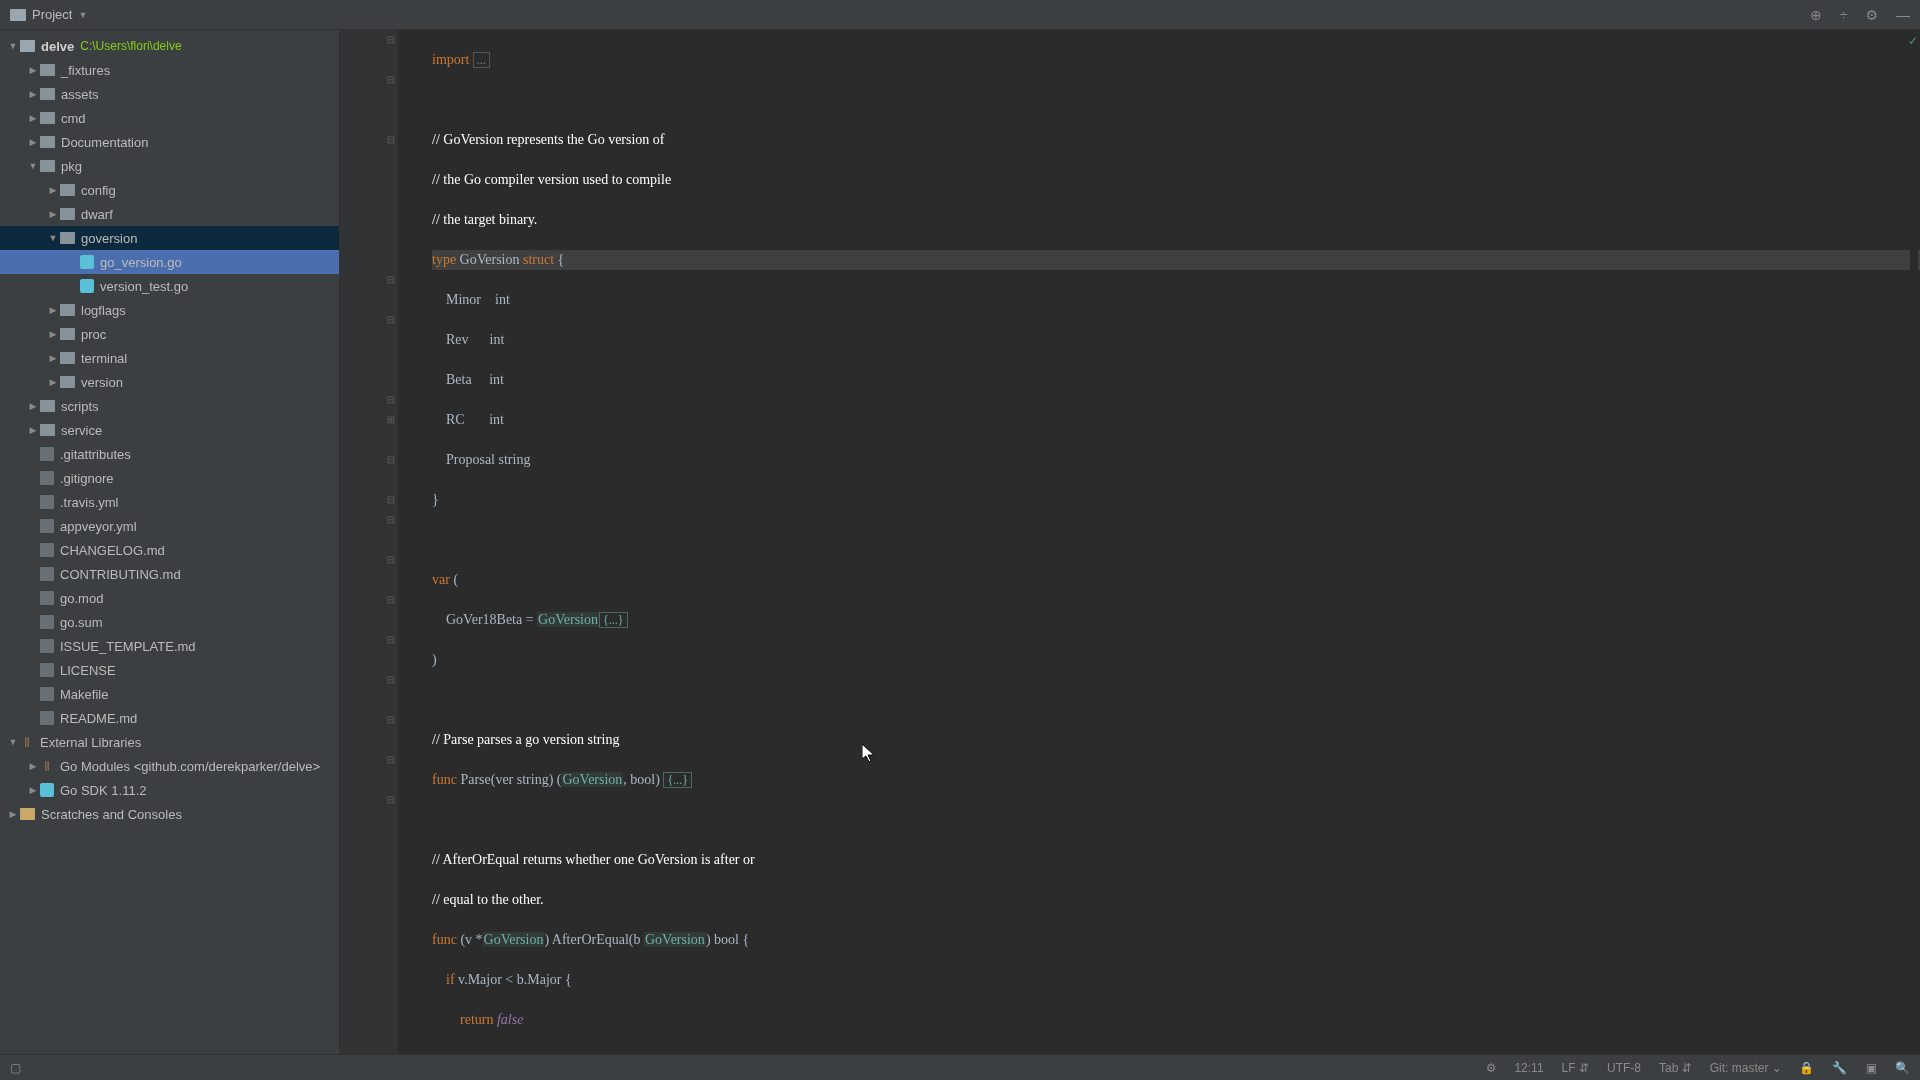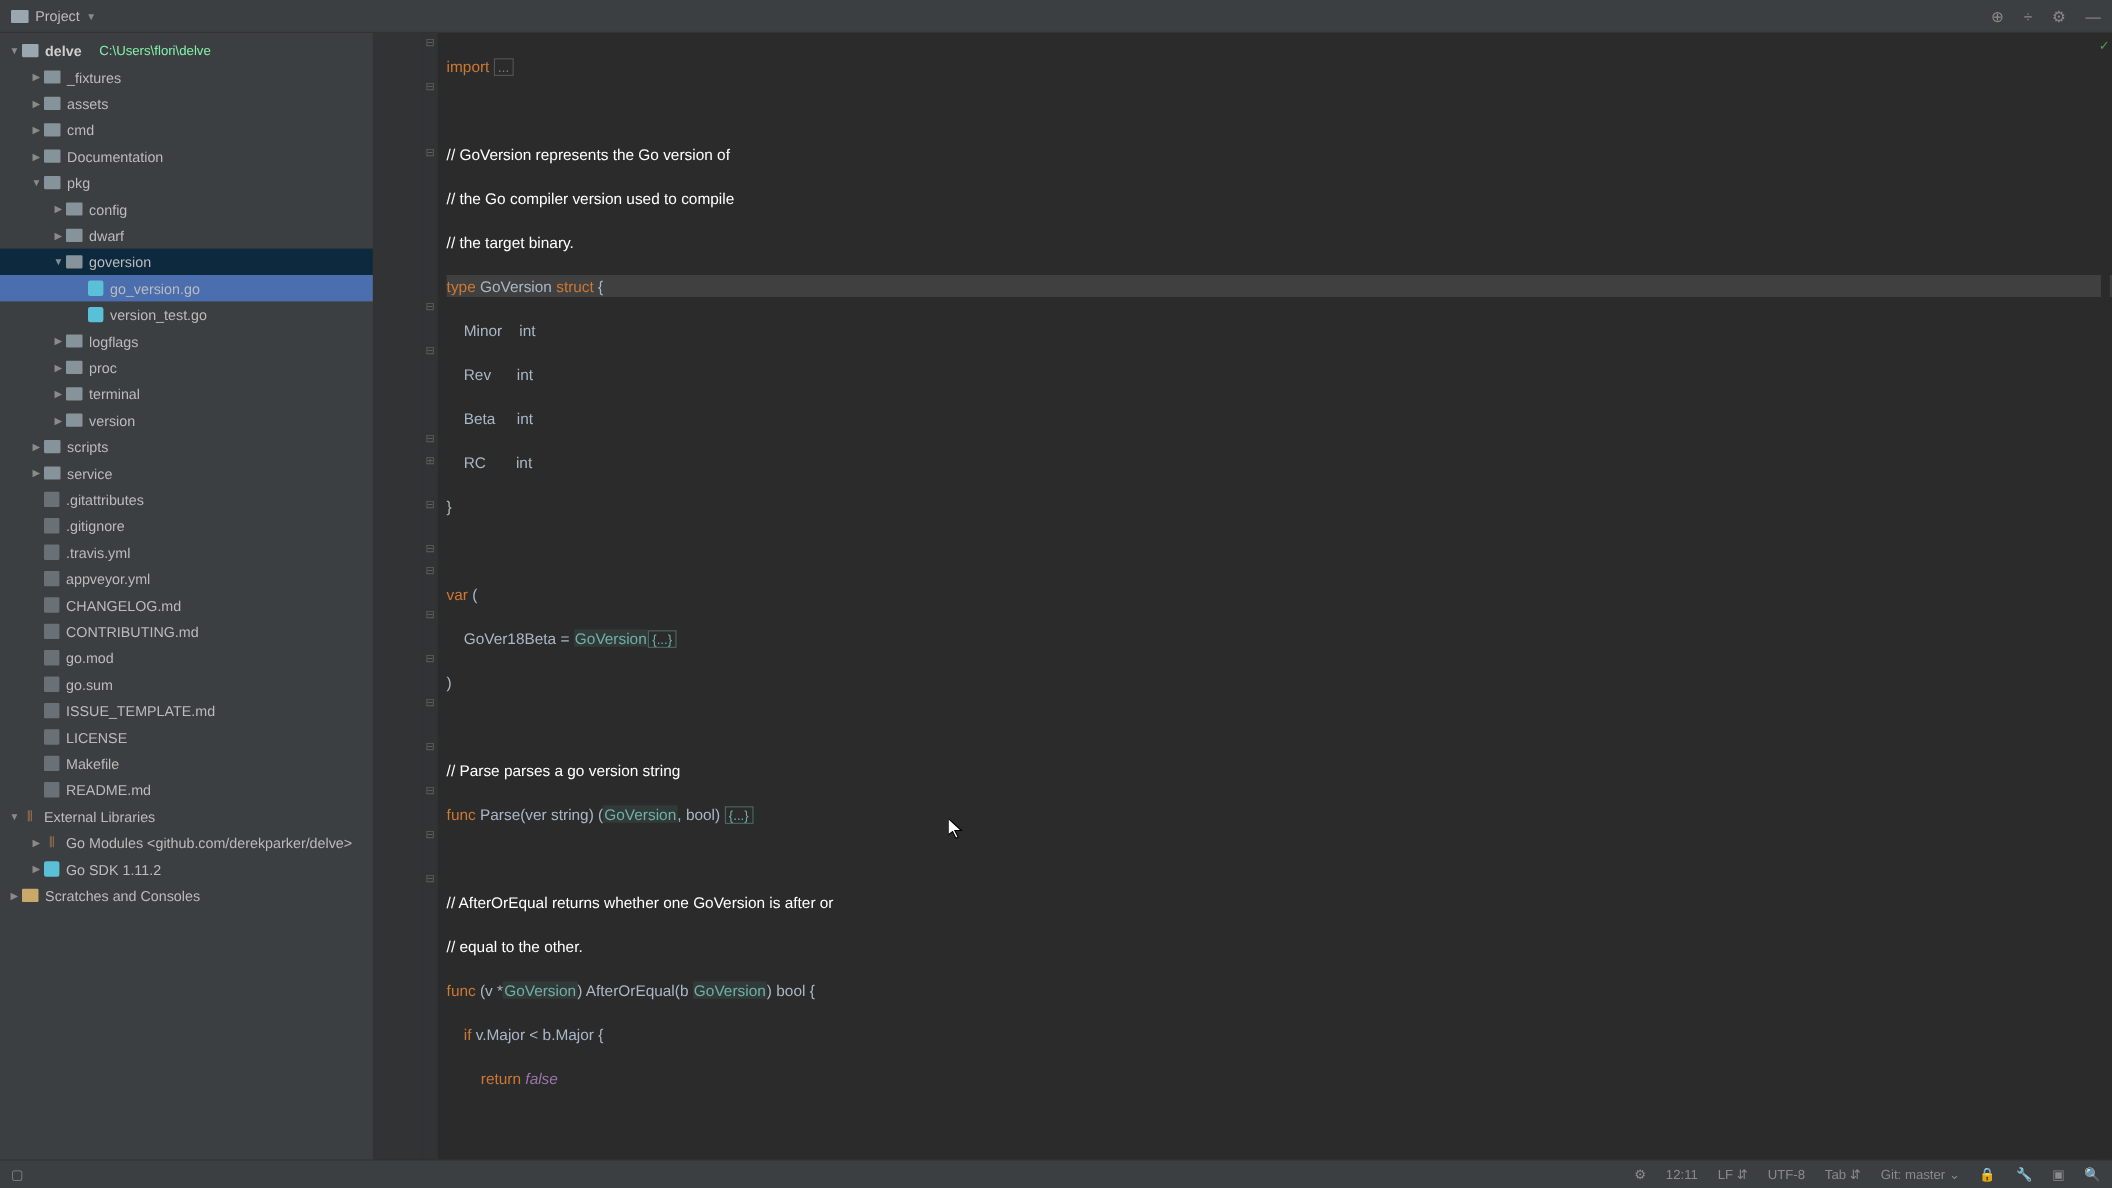--- a/index.html
+++ b/index.html
@@ -47,44 +47,45 @@
 .tree-row.selected { background: #4b6eaf; }
 .tree-row.cursor { background: #0d293e; }
 .expander { width: 14px; font-size: 9px; color: #8a8a8a; display: inline-block; text-align: center; }
 .folder-icon { width: 15px; height: 12px; background: #87939a; border-radius: 1px; margin-right: 6px; display: inline-block; }
 .folder-icon.root { background: #9aa7b0; }
 .go-file-icon { width: 14px; height: 14px; background: #5ac0d8; border-radius: 2px; margin-right: 6px; display: inline-block; }
 .file-icon { width: 14px; height: 14px; background: #87939a; border-radius: 1px; margin-right: 6px; display: inline-block; opacity: 0.6; }
 .lib-icon { width: 14px; height: 14px; display: inline-flex; align-items: center; justify-content: center; margin-right: 6px; color: #a97b4f; font-size: 11px; }
 .tree-label { color: #bbbbbb; font-size: 13px; }
 .tree-label.bold { font-weight: bold; color: #cfcfcf; }
-.tree-path { color: #86efac; font-size: 12px; margin-left: 16px; }
+.tree-path { color: #84cc16; font-size: 12px; margin-left: 6px; }
 .editor-wrap { flex: 1; display: flex; background: #2b2b2b; position: relative; }
 .gutter {
   width: 44px;
   background: #313335;
   border-right: 1px solid #313335;
   text-align: right;
   padding-right: 6px;
   flex-shrink: 0;
 }
 .fold-gutter {
   width: 14px;
   background: #313335;
   flex-shrink: 0;
 }
 .fold-mark { color: #606060; font-size: 10px; height: 20px; line-height: 20px; text-align: center; }
 .code {
   flex: 1;
-  font-family: Liberation Sans, sans-serif;
+  font-family: Liberation Serif, serif;
   font-size: 14px;
   line-height: 20px;
   padding-left: 8px;
   white-space: pre;
   color: #a9b7c6;
+  margin-left: 26px;
 }
 .code-line { height: 20px; }
 .code-line.caret { background: #404040; }
 .kw { color: #cc7832; }
 .cmt { color: #ffffff; }
 .type-name { color: #a9b7c6; }
 .type-ref { color: #6fb0a3; background: rgba(111,176,163,0.12); padding: 0 1px; }
 .bool { color: #9876aa; font-style: italic; }
 .fold-box { color: #808080; border: 1px solid #555; padding: 0 3px; font-size: 12px; }
 .fold-box.green { color: #6fb0a3; border-color: #4a6a60; }
@@ -350,20 +351,21 @@
 <div class="code-line"><span class="kw">import</span><span> </span><span class="fold-box">...</span></div>
 <div class="code-line"></div>
 <div class="code-line"><span class="cmt">// GoVersion represents the Go version of</span></div>
 <div class="code-line"><span class="cmt">// the Go compiler version used to compile</span></div>
 <div class="code-line"><span class="cmt">// the target binary.</span></div>
 <div class="code-line caret"><span class="kw">type</span> <span class="type-name">GoVersion</span> <span class="kw">struct</span><span> {</span></div>
 <div class="code-line">    Minor    int</div>
 <div class="code-line">    Rev      int</div>
 <div class="code-line">    Beta     int</div>
 <div class="code-line">    RC       int</div>
+<div class="code-line">    Proposal string</div>
 <div class="code-line">}</div>
 <div class="code-line"></div>
 <div class="code-line"><span class="kw">var</span><span> (</span></div>
 <div class="code-line"><span>    GoVer18Beta = </span><span class="type-ref">GoVersion</span><span class="fold-box green">{...}</span></div>
 <div class="code-line">)</div>
 <div class="code-line"></div>
 <div class="code-line"><span class="cmt">// Parse parses a go version string</span></div>
 <div class="code-line"><span class="kw">func</span><span> Parse(ver string) (</span><span class="type-ref">GoVersion</span><span>, bool) </span><span class="fold-box green">{...}</span></div>
 <div class="code-line"></div>
 <div class="code-line"><span class="cmt">// AfterOrEqual returns whether one GoVersion is after or</span></div>

